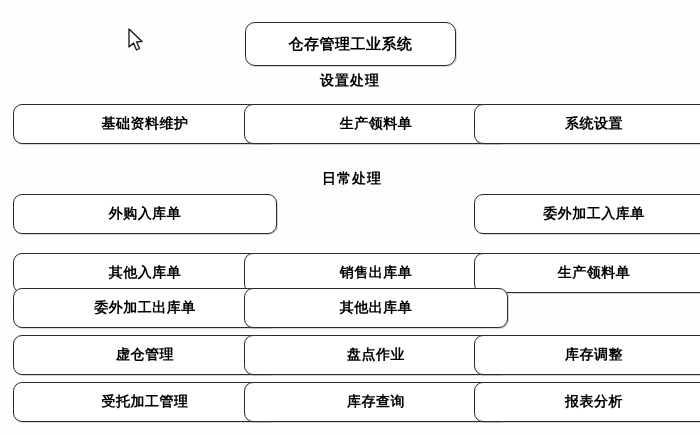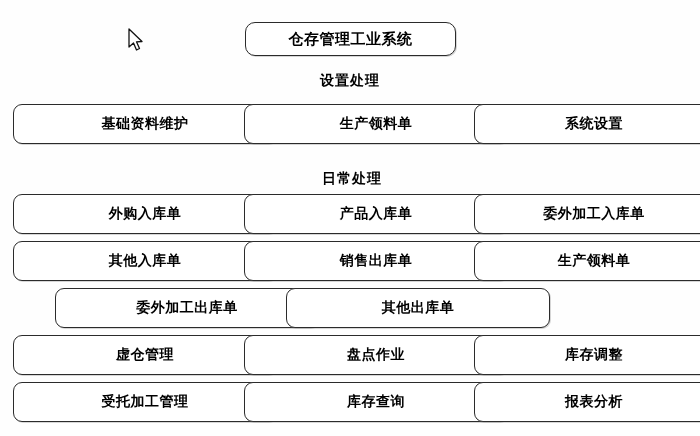--- a/index.html
+++ b/index.html
@@ -36,21 +36,21 @@
     letter-spacing: 0.5px;
     box-shadow: 1px 1px 0 rgba(140,140,140,0.35);
     user-select: none;
   }
 
   
   .title-btn {
     left: 245px;
     top: 22px;
     width: 211px;
-    height: 34px;
+    height: 44px;
     font-size: 15px;
     border-radius: 10px;
   }
 
   
   .section-caption {
     position: absolute;
     width: 700px;
     text-align: center;
     font-size: 14px;
@@ -66,22 +66,22 @@
     width: 264px;
     height: 40px;
     font-size: 14px;
   }
   .col-0 { left: 13px; }
   .col-1 { left: 244px; }
   .col-2 { left: 474px; width: 240px; }
 
   .row-setup { top: 104px; }
   .row-d0 { top: 194px; }
-  .row-d1 { top: 241px; }
-  .row-d2 { top: 288px; margin-left: 42px; }
+  .row-d1 { top: 253px; }
+  .row-d2 { top: 288px; }
   .row-d3 { top: 335px; }
   .row-d4 { top: 382px; }
 
   
   .cursor {
     position: absolute;
     left: 128px;
     top: 28px;
     width: 18px;
     height: 26px;
@@ -97,21 +97,20 @@
 
   <div class="section-caption caption-setup">设置处理</div>
 
   <div class="btn menu-btn col-0 row-setup">基础资料维护</div>
   <div class="btn menu-btn col-1 row-setup">生产领料单</div>
   <div class="btn menu-btn col-2 row-setup">系统设置</div>
 
   <div class="section-caption caption-daily">日常处理</div>
 
   <div class="btn menu-btn col-0 row-d0">外购入库单</div>
-  <div class="btn menu-btn col-1 row-d0">产品入库单</div>
   <div class="btn menu-btn col-2 row-d0">委外加工入库单</div>
 
   <div class="btn menu-btn col-0 row-d1">其他入库单</div>
   <div class="btn menu-btn col-1 row-d1">销售出库单</div>
   <div class="btn menu-btn col-2 row-d1">生产领料单</div>
 
   <div class="btn menu-btn col-0 row-d2">委外加工出库单</div>
   <div class="btn menu-btn col-1 row-d2">其他出库单</div>
 
   <div class="btn menu-btn col-0 row-d3">虚仓管理</div>

